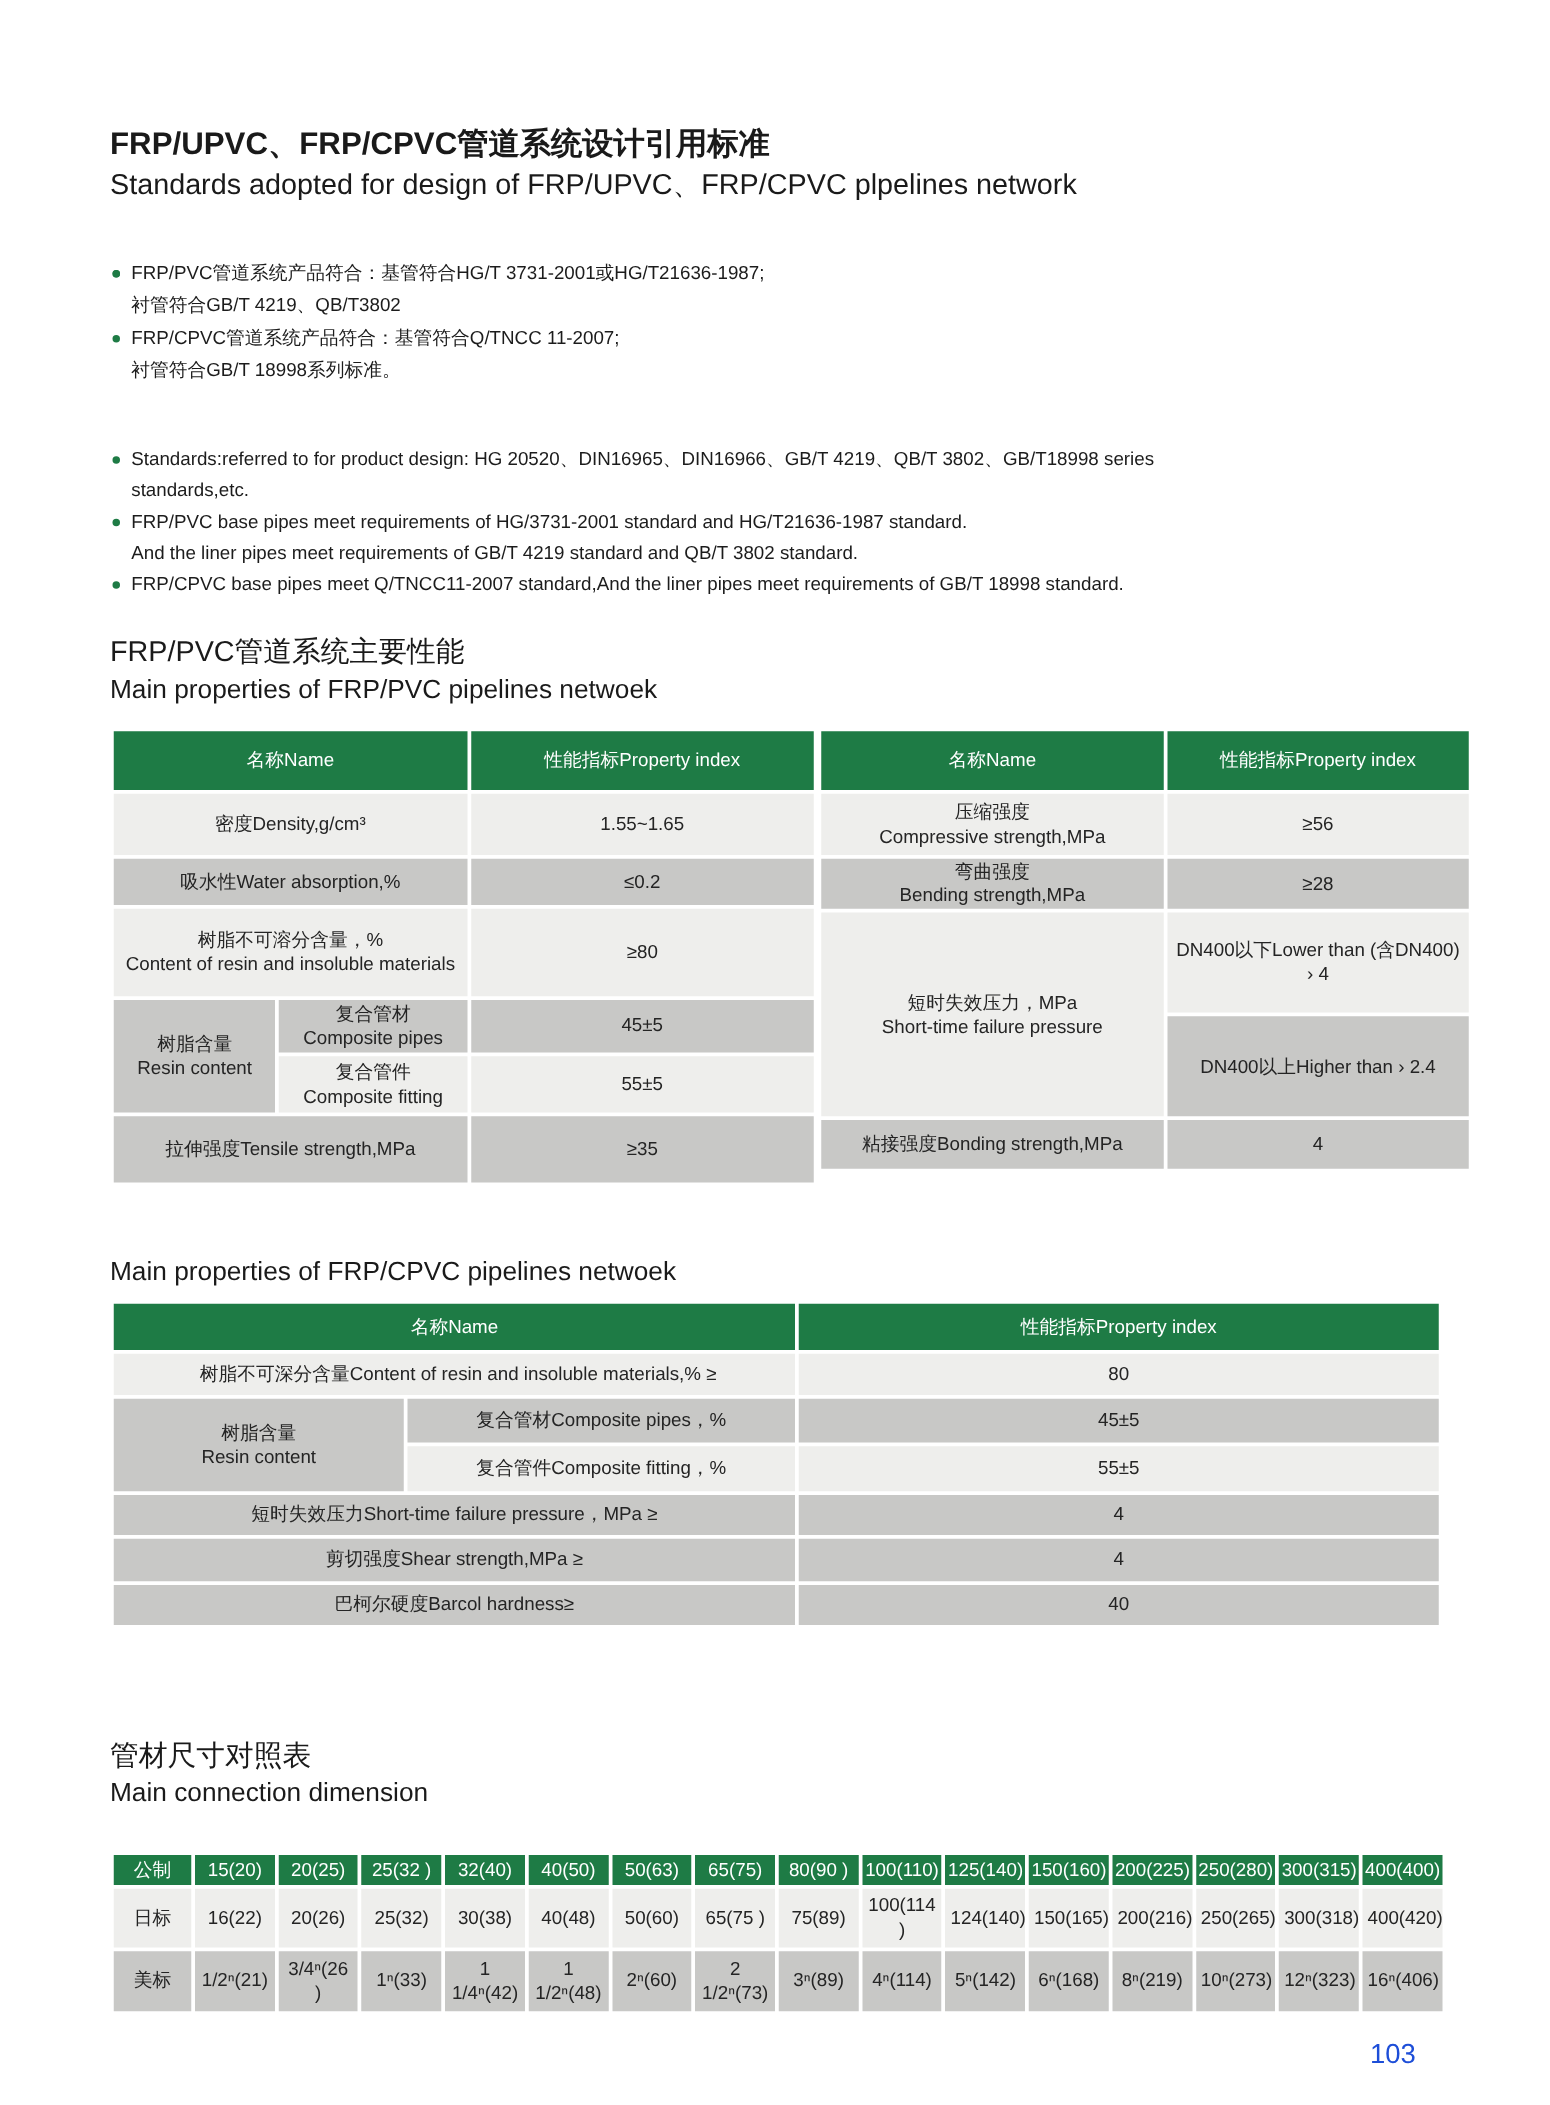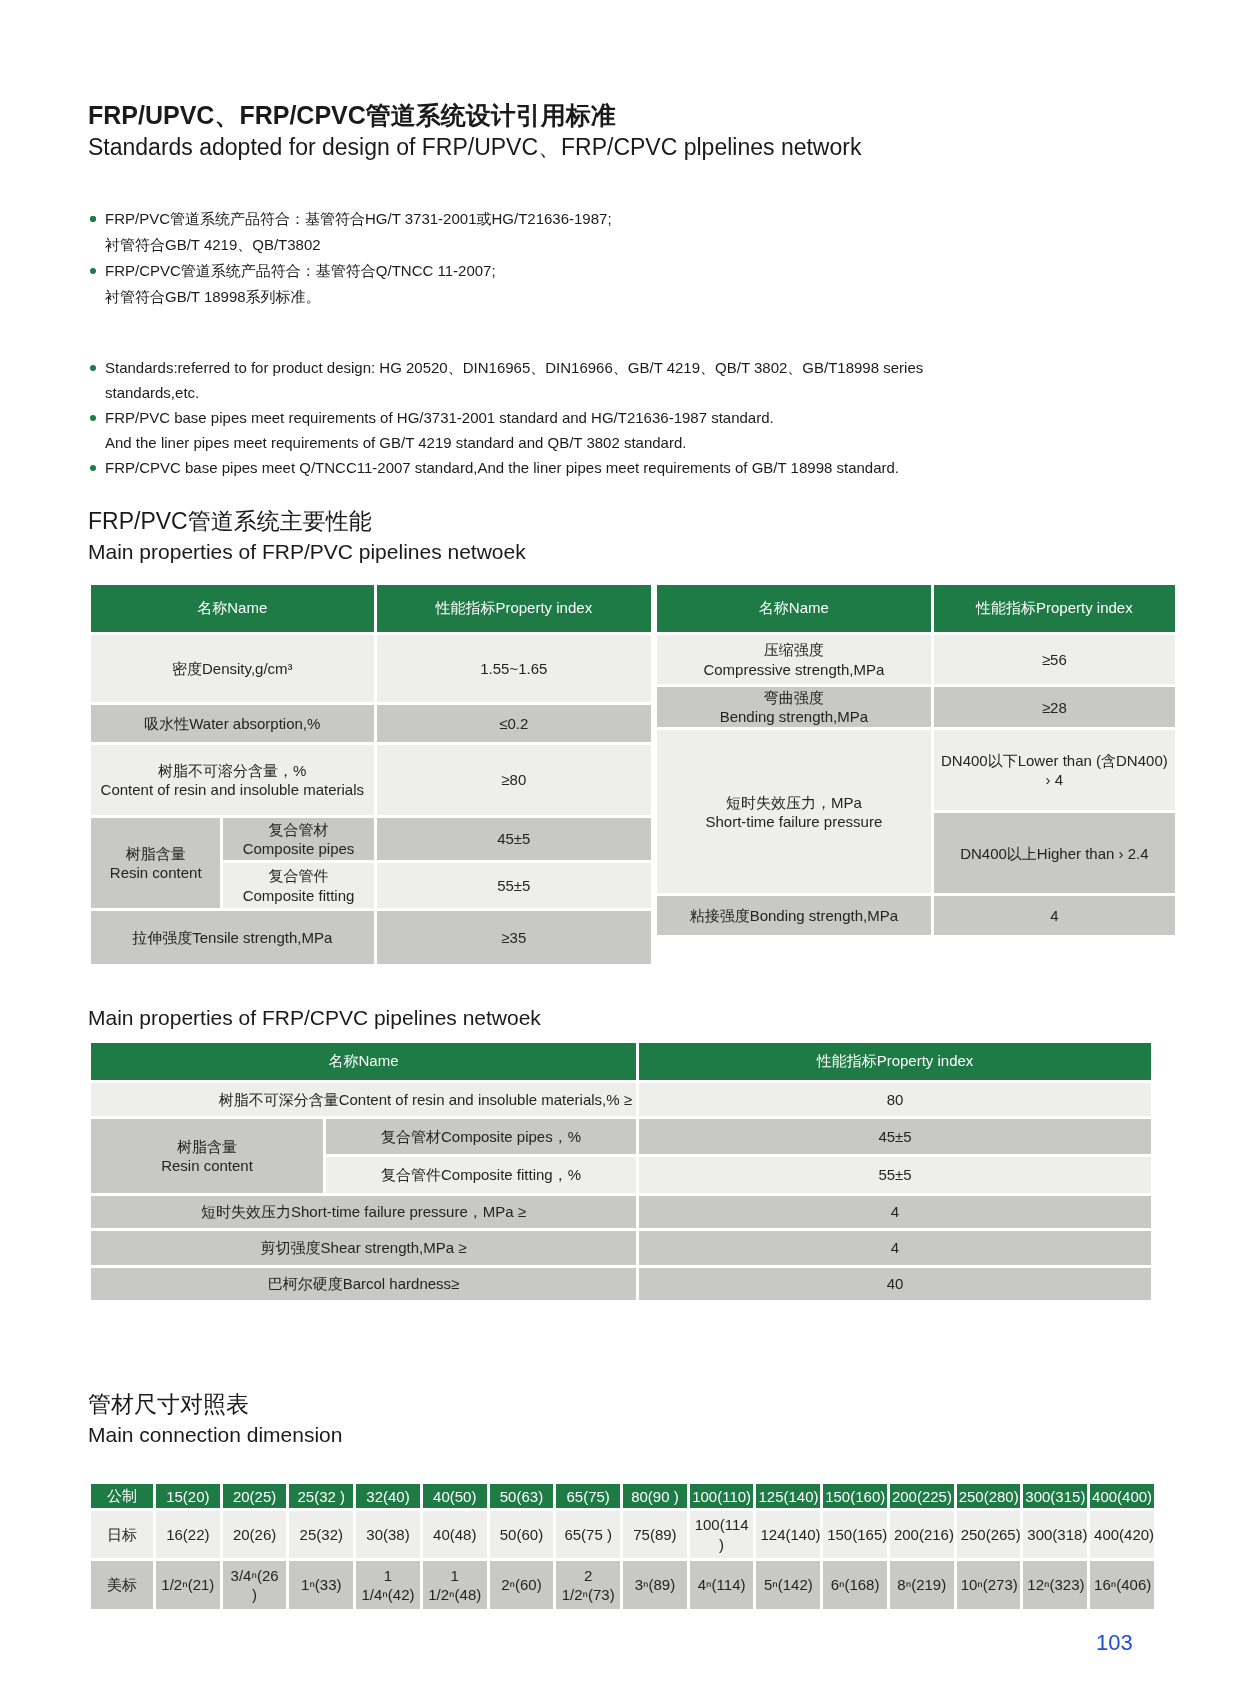--- a/index.html
+++ b/index.html
@@ -25,21 +25,21 @@
   
   table.dt{border-collapse:separate;border-spacing:3px;table-layout:fixed}
   table.dt th{background:#1e7b45;color:#ffffff;font-weight:400;font-size:15px;text-align:center;vertical-align:middle;white-space:pre-line;padding:1px 2px}
   table.dt td{font-size:15px;text-align:center;vertical-align:middle;white-space:pre-line;color:#242424;padding:1px 4px;line-height:1.28}
   .bg-l{background:#eeeeec}
   .bg-d{background:#c8c8c6}
   .t1wrap{display:flex;align-items:flex-start}
   .t1l{width:566px}
   .t1r{width:524px}
   .t2{width:1066px}
-  .t2 td.name-left{text-align:right;padding-left:10px}
+  .t2 td.name-left{text-align:center;padding-left:10px}
   .t3{width:1069px}
   .t3 th{font-size:13.5px}
   .t3jp td{background:#eeeeec;font-size:13.5px}
   .t3us td{background:#c8c8c6;font-size:12.5px;padding:1px 0}
   .page-number{position:absolute;left:1096px;top:1630px;font-size:22px;color:#1d4ed8}
 </style>
 </head>
 <body>
 
 <header class="abs title-block" style="top:98px">
@@ -71,21 +71,21 @@
       <colgroup>
           <col style="width:125px">
           <col style="width:145px">
           <col style="width:265px">
         </colgroup>
       <tbody>
         <tr style="height:47px">
           <th colspan="2">名称Name</th>
           <th>性能指标Property index</th>
         </tr>
-        <tr style="height:67px">
+        <tr style="height:49px">
           <td colspan="2" class="bg-l">密度Density,g/cm³</td>
           <td class="bg-l">1.55~1.65</td>
         </tr>
         <tr style="height:37px">
           <td colspan="2" class="bg-d">吸水性Water absorption,%</td>
           <td class="bg-d">≤0.2</td>
         </tr>
         <tr style="height:70px">
           <td colspan="2" class="bg-l">树脂不可溶分含量，%
 Content of resin and insoluble materials</td>

